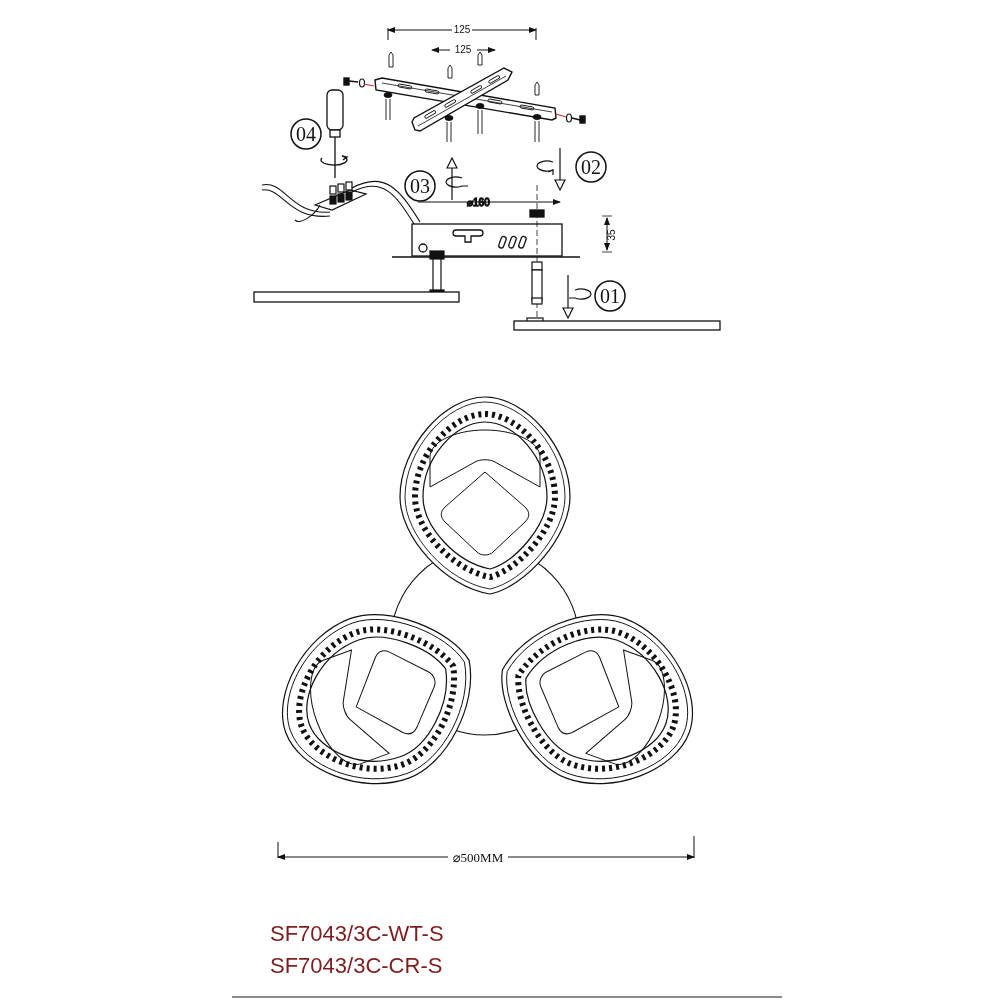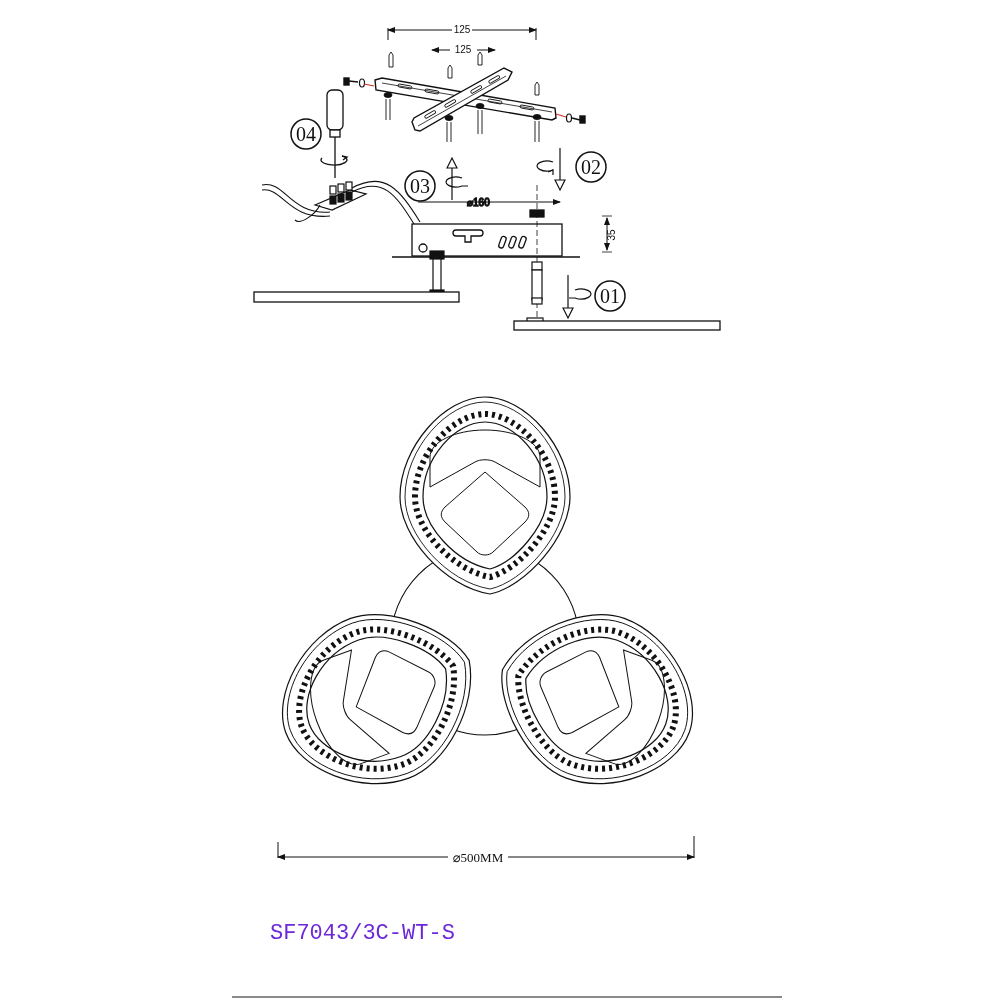--- a/index.html
+++ b/index.html
@@ -1,21 +1,21 @@
 <!DOCTYPE html>
 <html><head>
 <meta charset="utf-8">
 <style>
   html, body { margin: 0; padding: 0; background: #ffffff; }
   body { width: 1000px; height: 1000px; position: relative; overflow: hidden; font-family: "Liberation Serif", serif; }
   svg.drawing { position: absolute; left: 0; top: 0; width: 1000px; height: 1000px; }
   .dimtxt { font-family: "Liberation Sans", sans-serif; font-size: 10px; fill: #111; }
   .steptxt { font-family: "Liberation Serif", serif; font-size: 20px; fill: #111; }
   .bigdim { font-family: "Liberation Serif", serif; font-size: 13px; fill: #111; }
-  .models { position: absolute; left: 270px; top: 918px; font-family: Liberation Mono, monospace; font-size: 22px; line-height: 32px; color: #6d28d9; letter-spacing: 0px; }
+  .models { position: absolute; left: 270px; top: 918px; font-family: Liberation Sans, sans-serif; font-size: 22px; line-height: 32px; color: #7f1d1d; letter-spacing: 0px; }
   .models div { white-space: nowrap; }
   .bottom-rule { position: absolute; left: 232px; top: 996px; width: 550px; height: 2px; background: #8a8a8a; }
 </style>
 </head>
 <body>
 
 <svg class="drawing" viewBox="0 0 1000 1000" xmlns="http://www.w3.org/2000/svg">
   <defs>
     <marker id="arr" markerWidth="8" markerHeight="6" refX="7" refY="3" orient="auto">
       <path d="M0,0 L8,3 L0,6 Z" fill="#111"></path>
@@ -221,15 +221,16 @@
     <line x1="508" y1="857" x2="694" y2="857" marker-end="url(#arr)"></line>
   </g>
   <text class="bigdim" x="478" y="862" text-anchor="middle">⌀500MM</text>
 
   <text class="dimtxt" x="462" y="33" text-anchor="middle">125</text>
   <text class="dimtxt" x="463" y="53" text-anchor="middle">125</text>
 </svg>
 
 <div class="models">
   <div>SF7043/3C-WT-S</div>
+  <div>SF7043/3C-CR-S</div>
 </div>
 
 <div class="bottom-rule"></div>
 
 </body></html>

